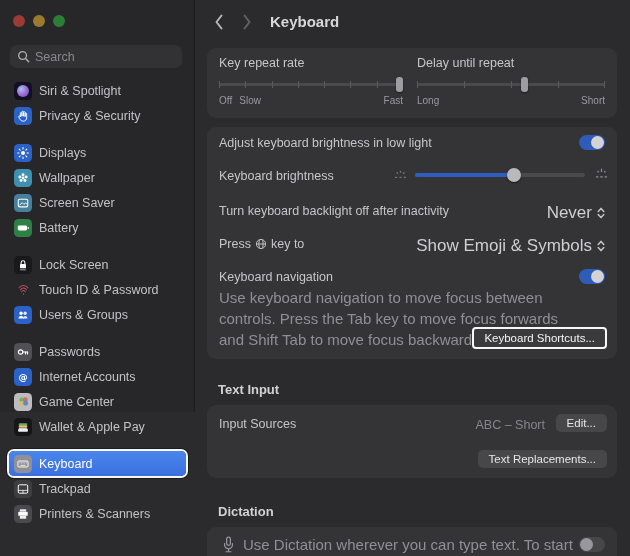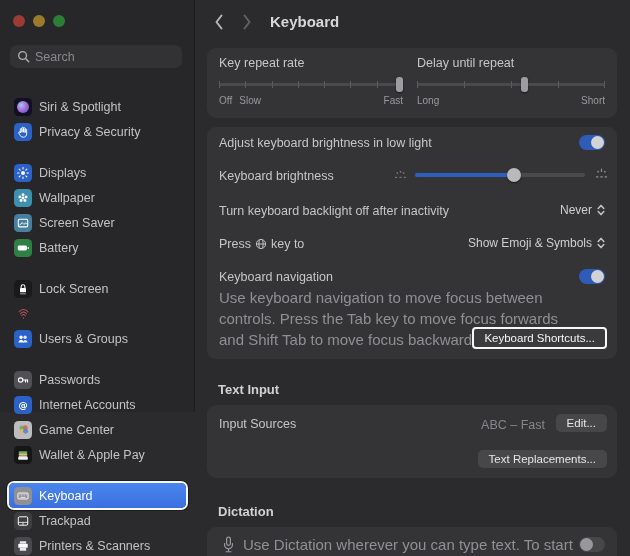--- a/index.html
+++ b/index.html
@@ -22,21 +22,21 @@
   .tl-green { background:#2c7e36; }
 
   .search-field {
     position:absolute; top:45px; left:10px; width:172px; height:23px;
     background:#323235; border-radius:7px; display:flex; align-items:center;
     padding:0 7px; gap:5px;
   }
   .search-field .ph { color:#89898d; font-size:12.5px; }
 
   .nav-list { position:absolute; top:78px; left:0; width:195px; }
-  .nav-group { margin-bottom:12px;margin-top:16px; }
+  .nav-group { margin-bottom:12px; }
   .side-row {
     height:25px; margin:0 9px; padding:0 5px; display:flex; align-items:center;
     gap:7px; border-radius:5px; cursor:default;
   }
   .side-row .label { color:#c3c3c6; font-size:12.5px; white-space:nowrap; }
   .side-row.selected {
     background:linear-gradient(#4a86ec,#3a6fe0);
     box-shadow:0 0 0 2px #f7f7f7, 0 0 0 3px rgba(0,0,0,.35);
   }
   .side-row.selected .label { color:#ffffff; }
@@ -107,21 +107,21 @@
   .toggle.off { background:#47474a; }
   .toggle.off .knob { left:1px; background:#98989c; }
 
   .bright-slider { position:absolute; left:208px; top:45px; width:170px; height:6px; }
   .bright-slider .track { position:absolute; top:1px; left:0; right:0; height:4px; background:#4a4a4d; border-radius:2px; }
   .bright-slider .fill { position:absolute; top:1px; left:0; width:58%; height:4px; background:#2e5fc0; border-radius:2px; }
   .bright-slider .knob { position:absolute; top:-4px; left:calc(58% - 7px); width:14px; height:14px;
     border-radius:50%; background:#b9b9bc; box-shadow:0 1px 2px rgba(0,0,0,.5); }
 
   .dropdown { position:absolute; right:12px; display:flex; align-items:center; gap:5px; }
-  .dropdown .val { font-size:12px; color:#cfcfd2; white-space:nowrap; }
+  .dropdown .val { font-size:17px; color:#cfcfd2; white-space:nowrap; }
 
   .desc { position:absolute; left:12px; font-size:15px; line-height:1.4; color:#909094; width:345px; }
 
   .btn {
     display:inline-block; background:#47474a; border-radius:5px; color:#e6e6e9;
     font-size:11.5px; padding:3px 11px; white-space:nowrap;
   }
   .btn-shortcuts {
     position:absolute; right:10px; top:200px; background:#3a3a3d; color:#f5f5f7;
     border:2px solid #f7f7f7; border-radius:4px; padding:3px 10px;
@@ -236,20 +236,21 @@
         <span class="app-icon ic-touchid">
           <svg width="15" height="15" viewBox="0 0 16 16">
               <g fill="none" stroke="#b3535f" stroke-width="1.1" stroke-linecap="round">
                 <path d="M3.4 6.2a5.4 5.4 0 0 1 9.2 0"></path>
                 <path d="M4.8 8.4a3.6 3.6 0 0 1 6.4 0"></path>
                 <path d="M6.2 10.4a1.9 1.9 0 0 1 3.6 0"></path>
                 <path d="M8 12.6v.4"></path>
               </g>
             </svg>
         </span>
+        <span class="label">Touch ID &amp; Password</span>
       </div>
       <div class="side-row">
         <span class="app-icon ic-users">
           <svg width="14" height="14" viewBox="0 0 16 16">
               <circle cx="5.8" cy="6" r="1.9" fill="#fff"></circle>
               <circle cx="10.4" cy="6" r="1.9" fill="#fff" opacity=".85"></circle>
               <path d="M2.8 12c.3-2 1.6-3.2 3-3.2s2.7 1.2 3 3.2z" fill="#fff"></path>
               <path d="M7.8 12c.3-1.8 1.4-3 2.7-3s2.4 1.2 2.7 3z" fill="#fff" opacity=".85"></path>
             </svg>
         </span>
@@ -463,21 +464,21 @@
         <span class="knob"></span>
       </div>
     <div class="desc" style="top:160px">Use keyboard navigation to move focus between controls. Press the Tab key to move focus forwards and Shift Tab to move focus backwards.</div>
 
     <span class="btn btn-shortcuts">Keyboard Shortcuts...</span>
   </div>
 
   <div class="sec-title t-textinput">Text Input</div>
   <div class="card card3">
     <span class="row-label" style="top:12px">Input Sources</span>
-    <span class="inline-val" style="position:absolute; right:72px; top:13px">ABC – Fast</span>
+    <span class="inline-val" style="position:absolute; right:72px; top:13px">ABC – Short</span>
     <span class="btn" style="position:absolute; right:10px; top:9px">Edit...</span>
     <span class="btn" style="position:absolute; right:10px; top:45px">Text Replacements...</span>
   </div>
 
   <div class="sec-title t-dictation">Dictation</div>
   <div class="card card4">
     <svg style="position:absolute; left:14px; top:8px" width="15" height="20" viewBox="0 0 16 20">
         <rect x="6" y="1.5" width="4" height="9" rx="2" fill="none" stroke="#9a9a9e" stroke-width="1.3"></rect>
         <path d="M3.8 8.5v1.3a4.2 4.2 0 0 0 8.4 0V8.5" fill="none" stroke="#9a9a9e" stroke-width="1.3" stroke-linecap="round"></path>
         <line x1="8" y1="14.2" x2="8" y2="16.8" stroke="#9a9a9e" stroke-width="1.3"></line>

